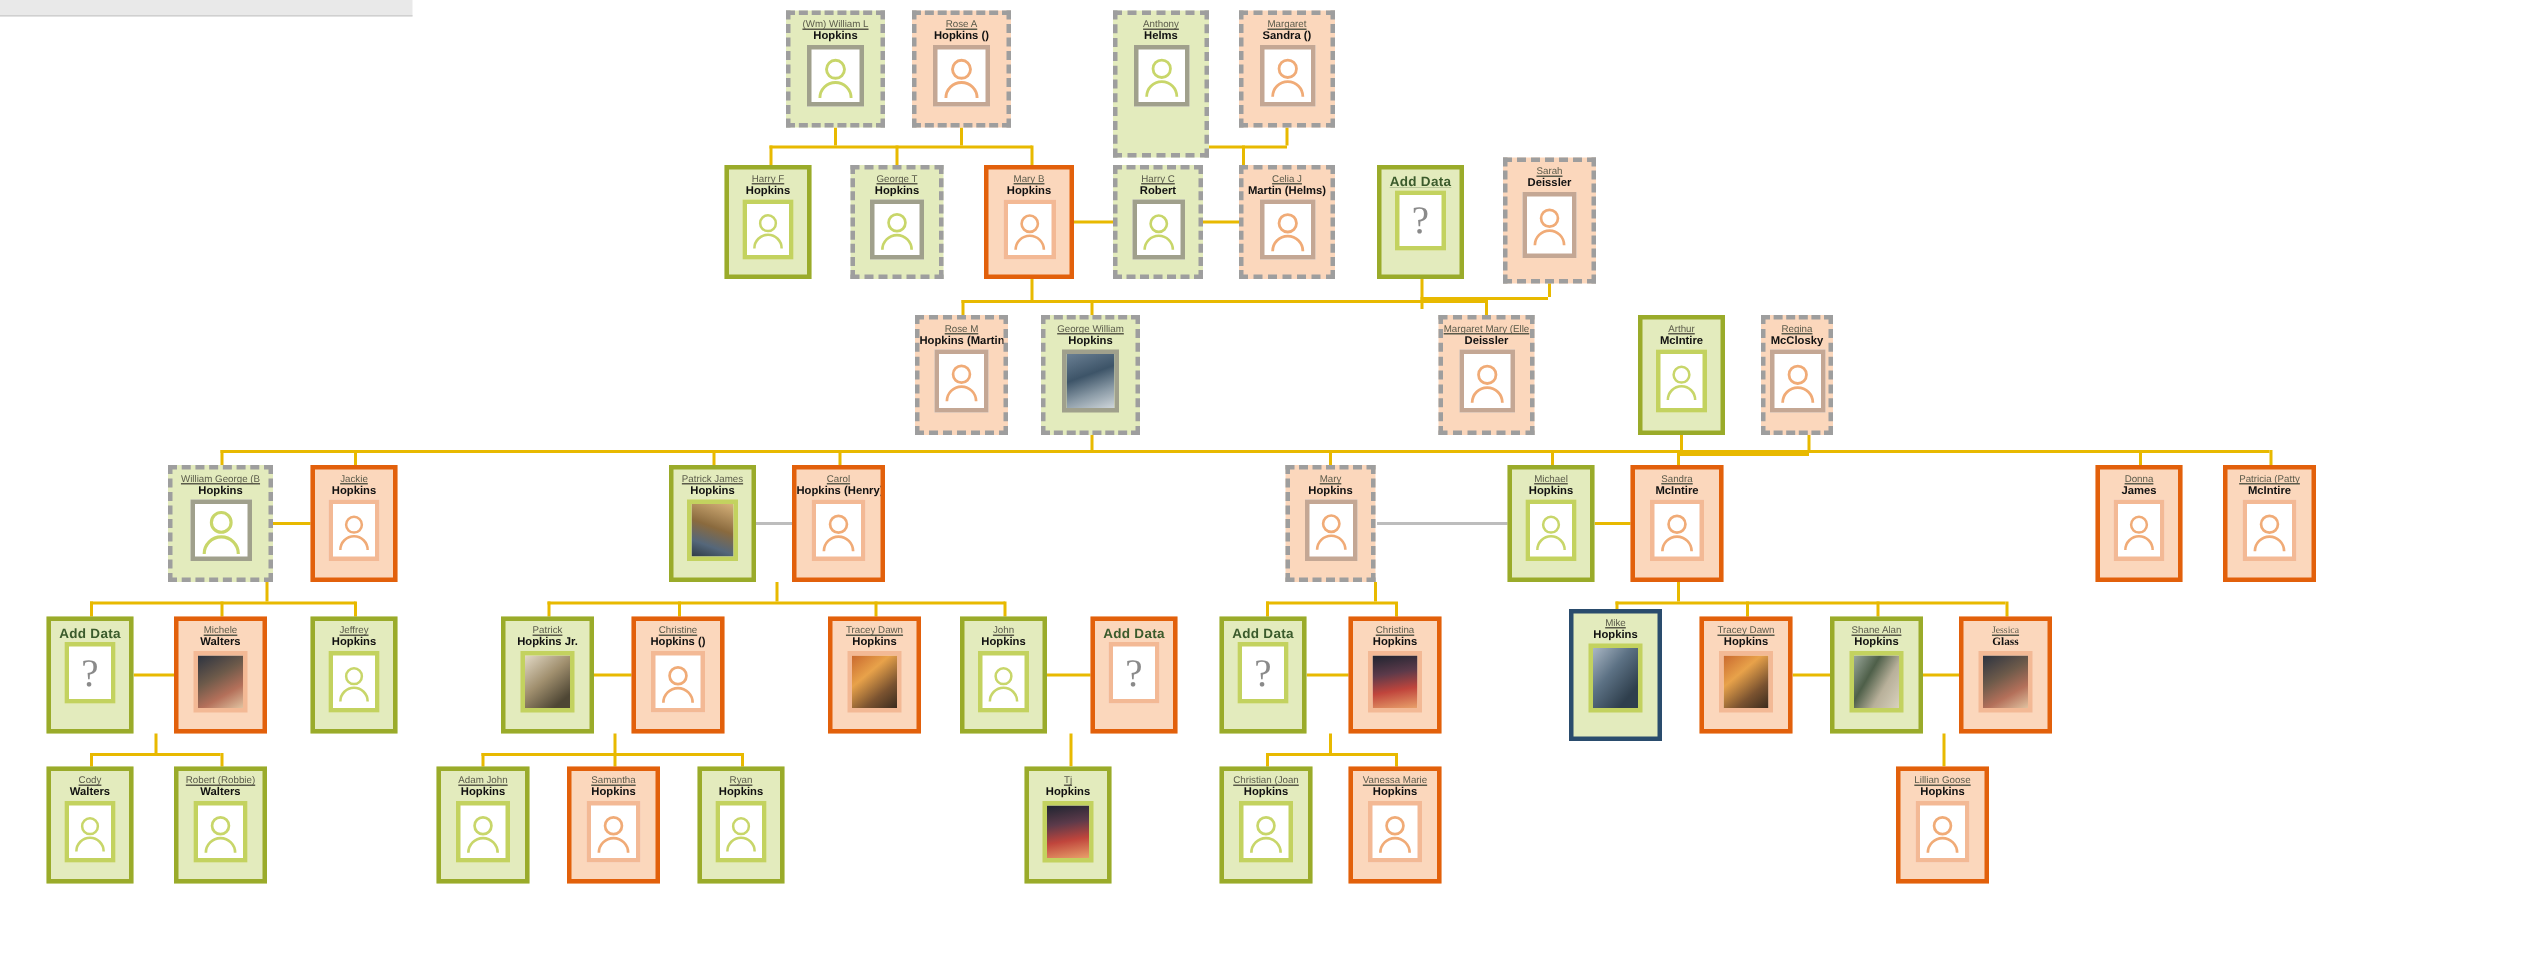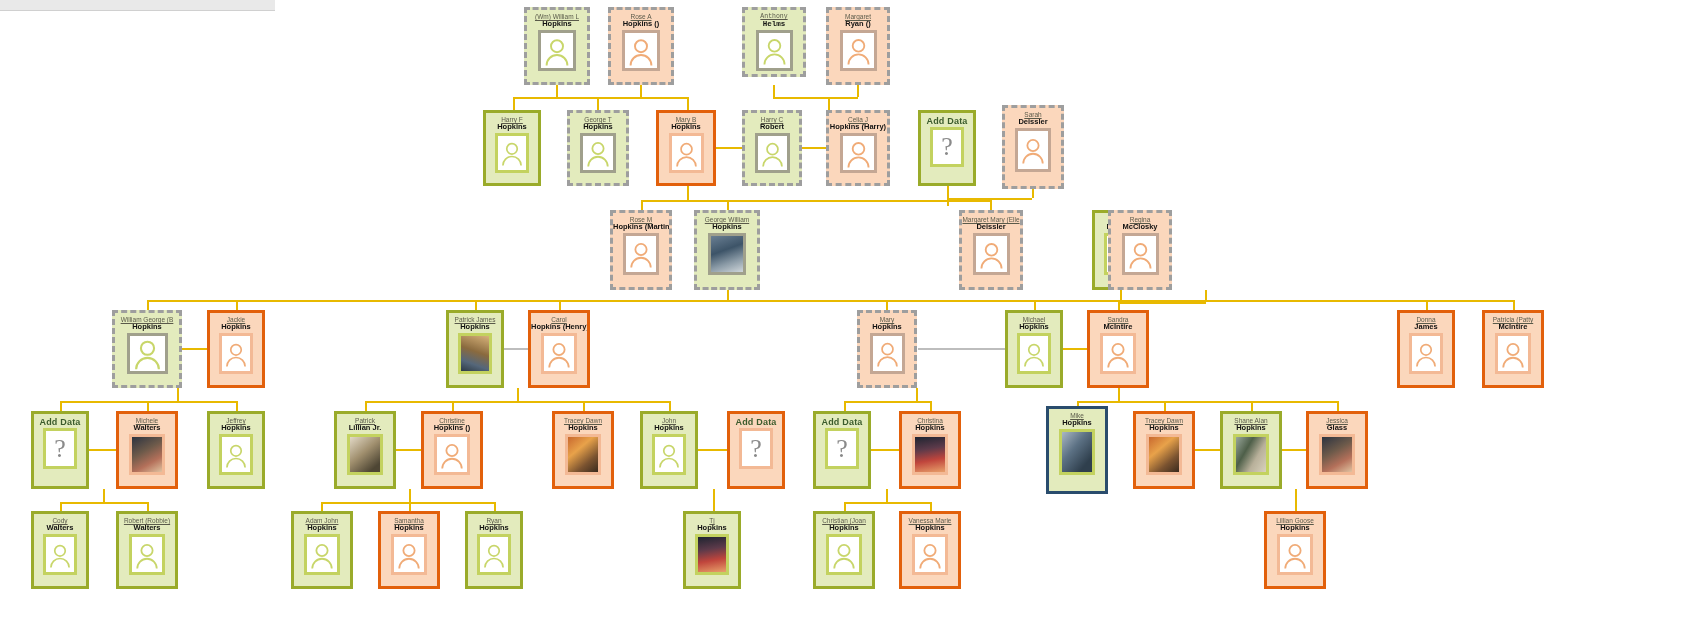--- a/index.html
+++ b/index.html
@@ -184,36 +184,36 @@
           <span class="given">Rose A</span>
           <span class="sur">Hopkins ()</span>
         </div>
         <div class="photo" style="width: 38px; height: 41px;">
           <svg width="32" height="32" viewBox="0 0 40 40">
             <circle cx="20" cy="14" r="7.5" fill="none" stroke="#f0ab77" stroke-width="2.4"></circle>
             <path d="M7 38 a13 13 0 0 1 26 0" fill="none" stroke="#f0ab77" stroke-width="2.4"></path>
           </svg>
         </div>
       </div>
-      <div class="card g-dash" style="left: 742px; top: 7px; width: 64px; height: 70px; font-family: Liberation Mono, monospace;">
+      <div class="card g-dash" style="left: 742px; top: 7px; width: 64px; height: 98px;">
         <div class="name">
           <span class="given">Anthony</span>
           <span class="sur">Helms</span>
         </div>
         <div class="photo" style="width: 37px; height: 41px;">
           <svg width="31" height="31" viewBox="0 0 40 40">
             <circle cx="20" cy="14" r="7.5" fill="none" stroke="#c8d66a" stroke-width="2.4"></circle>
             <path d="M7 38 a13 13 0 0 1 26 0" fill="none" stroke="#c8d66a" stroke-width="2.4"></path>
           </svg>
         </div>
       </div>
       <div class="card o-dash" style="left: 826px; top: 7px; width: 64px; height: 78px;">
         <div class="name">
           <span class="given">Margaret</span>
-          <span class="sur">Ryan ()</span>
+          <span class="sur">Sandra ()</span>
         </div>
         <div class="photo" style="width: 37px; height: 41px;">
           <svg width="31" height="31" viewBox="0 0 40 40">
             <circle cx="20" cy="14" r="7.5" fill="none" stroke="#f0ab77" stroke-width="2.4"></circle>
             <path d="M7 38 a13 13 0 0 1 26 0" fill="none" stroke="#f0ab77" stroke-width="2.4"></path>
           </svg>
         </div>
       </div>
       <div class="card g-solid" style="left: 483px; top: 110px; width: 58px; height: 76px;">
         <div class="name">
@@ -259,21 +259,21 @@
         <div class="photo" style="width: 35px; height: 40px;">
           <svg width="29" height="29" viewBox="0 0 40 40">
             <circle cx="20" cy="14" r="7.5" fill="none" stroke="#c8d66a" stroke-width="2.4"></circle>
             <path d="M7 38 a13 13 0 0 1 26 0" fill="none" stroke="#c8d66a" stroke-width="2.4"></path>
           </svg>
         </div>
       </div>
       <div class="card o-dash" style="left: 826px; top: 110px; width: 64px; height: 76px;">
         <div class="name">
           <span class="given">Celia J</span>
-          <span class="sur">Hopkins (Harry)</span>
+          <span class="sur">Martin (Helms)</span>
         </div>
         <div class="photo" style="width: 37px; height: 40px;">
           <svg width="31" height="31" viewBox="0 0 40 40">
             <circle cx="20" cy="14" r="7.5" fill="none" stroke="#f0ab77" stroke-width="2.4"></circle>
             <path d="M7 38 a13 13 0 0 1 26 0" fill="none" stroke="#f0ab77" stroke-width="2.4"></path>
           </svg>
         </div>
       </div>
       <div class="card g-solid add" style="left: 918px; top: 110px; width: 58px; height: 76px;">
         <div class="name">
@@ -333,21 +333,21 @@
           <span class="given">Arthur</span>
           <span class="sur">McIntire</span>
         </div>
         <div class="photo" style="width: 34px; height: 42px;">
           <svg width="28" height="28" viewBox="0 0 40 40">
             <circle cx="20" cy="14" r="7.5" fill="none" stroke="#c8d66a" stroke-width="2.4"></circle>
             <path d="M7 38 a13 13 0 0 1 26 0" fill="none" stroke="#c8d66a" stroke-width="2.4"></path>
           </svg>
         </div>
       </div>
-      <div class="card o-dash" style="left: 1108px; top: 210px; width: 64px; height: 80px;">
+      <div class="card o-dash" style="left: 1174px; top: 210px; width: 48px; height: 80px;">
         <div class="name">
           <span class="given">Regina</span>
           <span class="sur">McClosky</span>
         </div>
         <div class="photo" style="width: 37px; height: 42px;">
           <svg width="31" height="31" viewBox="0 0 40 40">
             <circle cx="20" cy="14" r="7.5" fill="none" stroke="#f0ab77" stroke-width="2.4"></circle>
             <path d="M7 38 a13 13 0 0 1 26 0" fill="none" stroke="#f0ab77" stroke-width="2.4"></path>
           </svg>
         </div>
@@ -482,21 +482,21 @@
         <div class="photo" style="width: 34px; height: 41px;">
           <svg width="28" height="28" viewBox="0 0 40 40">
             <circle cx="20" cy="14" r="7.5" fill="none" stroke="#c8d66a" stroke-width="2.4"></circle>
             <path d="M7 38 a13 13 0 0 1 26 0" fill="none" stroke="#c8d66a" stroke-width="2.4"></path>
           </svg>
         </div>
       </div>
       <div class="card g-solid" style="left: 334px; top: 411px; width: 62px; height: 78px;">
         <div class="name">
           <span class="given">Patrick</span>
-          <span class="sur">Lillian Jr.</span>
+          <span class="sur">Hopkins Jr.</span>
         </div>
         <div class="photo" style="width: 36px; height: 41px;">
           <div class="ph-h imgfill"></div>
         </div>
       </div>
       <div class="card o-solid" style="left: 421px; top: 411px; width: 62px; height: 78px;">
         <div class="name">
           <span class="given">Christine</span>
           <span class="sur">Hopkins ()</span>
         </div>
@@ -573,21 +573,21 @@
       </div>
       <div class="card g-solid" style="left: 1220px; top: 411px; width: 62px; height: 78px;">
         <div class="name">
           <span class="given">Shane Alan</span>
           <span class="sur">Hopkins</span>
         </div>
         <div class="photo" style="width: 36px; height: 41px;">
           <div class="ph-b imgfill"></div>
         </div>
       </div>
-      <div class="card o-solid" style="left: 1306px; top: 411px; width: 62px; height: 78px;">
+      <div class="card o-solid" style="left: 1306px; top: 411px; width: 62px; height: 78px; font-family: Liberation Serif, serif;">
         <div class="name">
           <span class="given">Jessica</span>
           <span class="sur">Glass</span>
         </div>
         <div class="photo" style="width: 36px; height: 41px;">
           <div class="ph-e imgfill"></div>
         </div>
       </div>
       <div class="card g-solid" style="left: 31px; top: 511px; width: 58px; height: 78px;">
         <div class="name">

